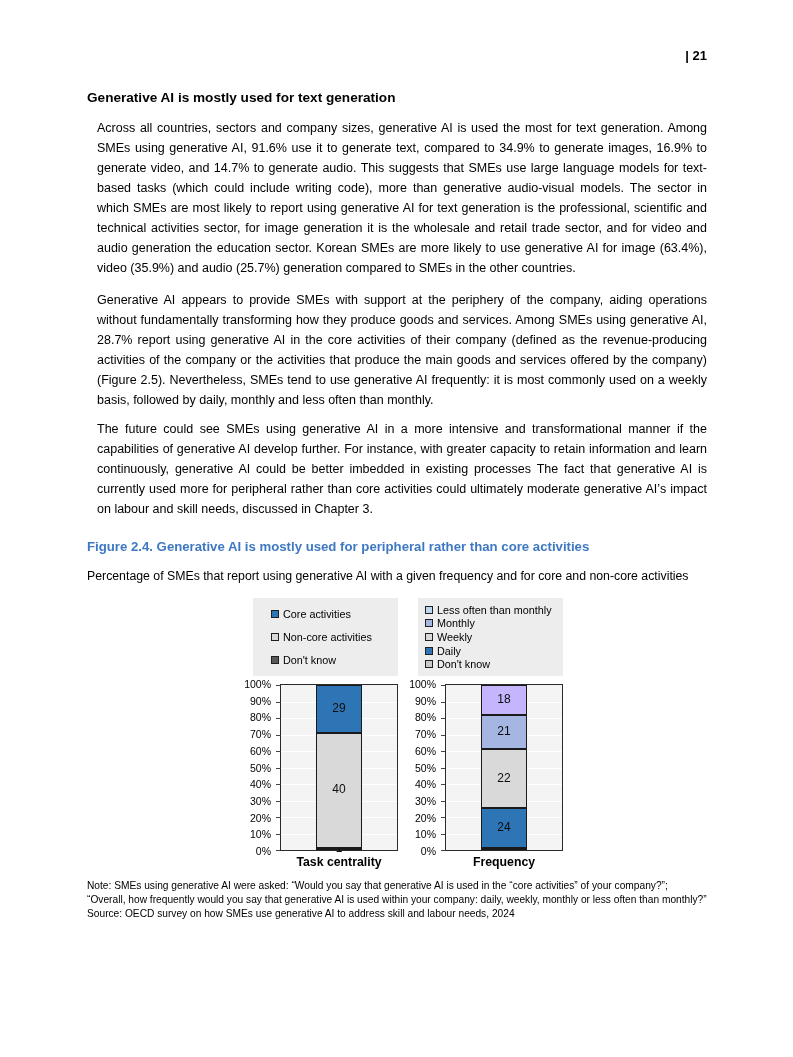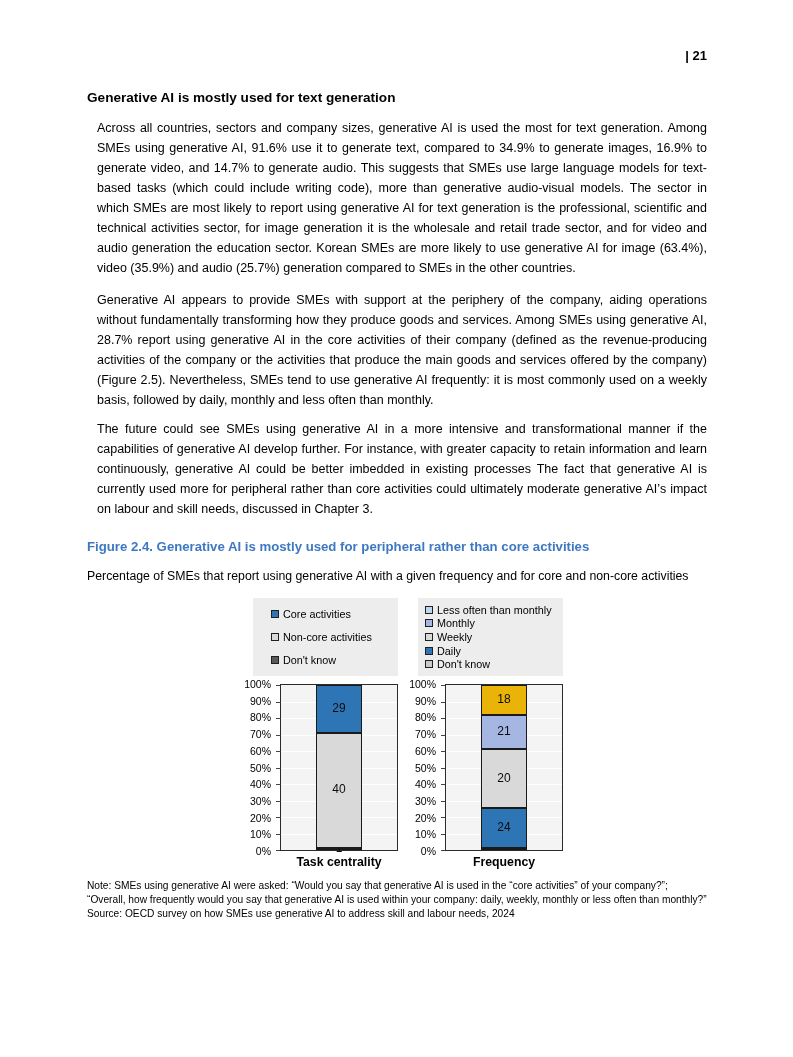--- a/index.html
+++ b/index.html
@@ -229,26 +229,26 @@
             <div class="tick" style="top: 70%;"></div>
             <div class="tick" style="top: 80%;"></div>
             <div class="tick" style="top: 90%;"></div>
             <div class="tick" style="top: 100%;"></div>
             <div class="bar">
               <div class="seg" style="height: 1%; background: rgb(201, 201, 201);"></div>
               <div class="seg" style="height: 24%; background: rgb(46, 117, 182);">
                 <div class="seg-label">24</div>
               </div>
               <div class="seg" style="height: 36%; background: rgb(217, 217, 217);">
-                <div class="seg-label">20</div>
+                <div class="seg-label">22</div>
               </div>
               <div class="seg" style="height: 21%; background: rgb(164, 182, 225);">
                 <div class="seg-label">21</div>
               </div>
-              <div class="seg" style="height: 18%; background: #eab308;">
+              <div class="seg" style="height: 18%; background: #c4b5fd;">
                 <div class="seg-label">18</div>
               </div>
             </div>
           </div>
         <div class="cat">Frequency</div>
       </div>
 
     </div>
 
     <div class="note-block">

